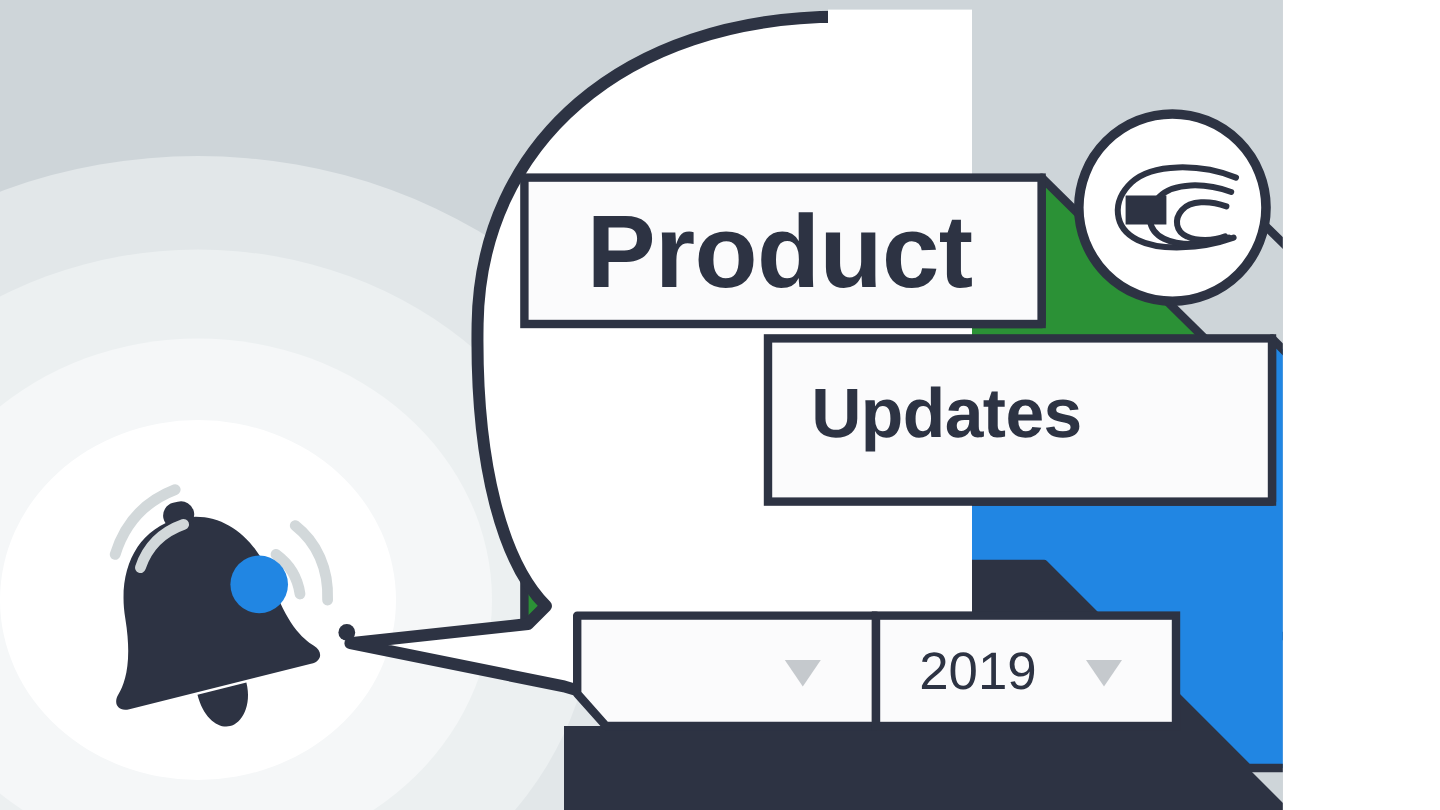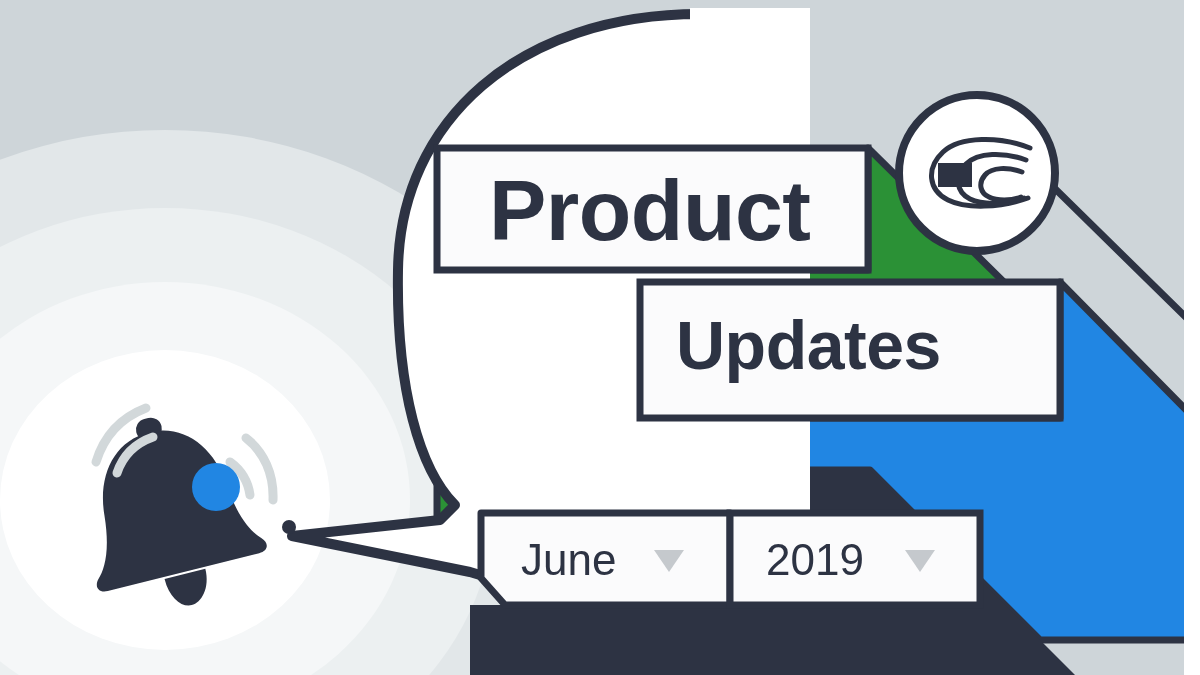--- a/index.html
+++ b/index.html
@@ -2,21 +2,21 @@
 <html><head>
 <meta charset="utf-8">
 <style>
   html, body {
     margin: 0;
     padding: 0;
     background: #ffffff;
   }
   #stage {
     position: relative;
-    width: 1184px;
+    width: 1069px;
     height: 675px;
     overflow: hidden;
     font-family: "Liberation Sans", sans-serif;
     background: #ced5d9;
   }
   #artboard {
     position: absolute;
     inset: 0;
     width: 1200px;
     height: 675px;
@@ -36,21 +36,21 @@
   }
   #product-text {
     left: 489px;
     top: 165px;
     font-size: 86px;
     line-height: 90px;
   }
   #updates-text {
     left: 676px;
     top: 300px;
-    font-size: 68px;
+    font-size: 58px;
     line-height: 90px;
   }
   .selecttext {
     position: absolute;
     color: #2d3343;
     font-weight: normal;
     font-size: 44px;
     line-height: 48px;
     white-space: nowrap;
   }
@@ -150,17 +150,16 @@
       </g>
 
       <circle cx="289" cy="527" r="7" fill="#2d3343"></circle>
 
     </g>
   </svg>
 
   <div class="label-layer">
     <div class="boxtext" id="product-text">Product</div>
     <div class="boxtext" id="updates-text">Updates</div>
-    <div class="selecttext" id="june-text">June</div>
     <div class="selecttext" id="year-text">2019</div>
   </div>
 
 </div>
 
 </body></html>

